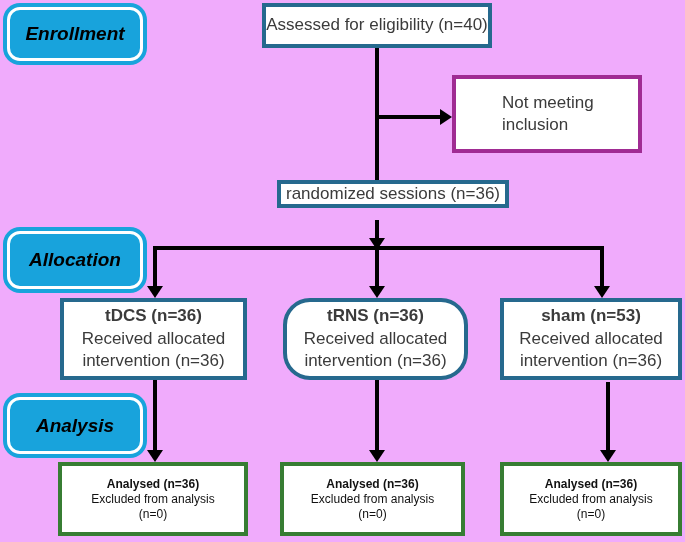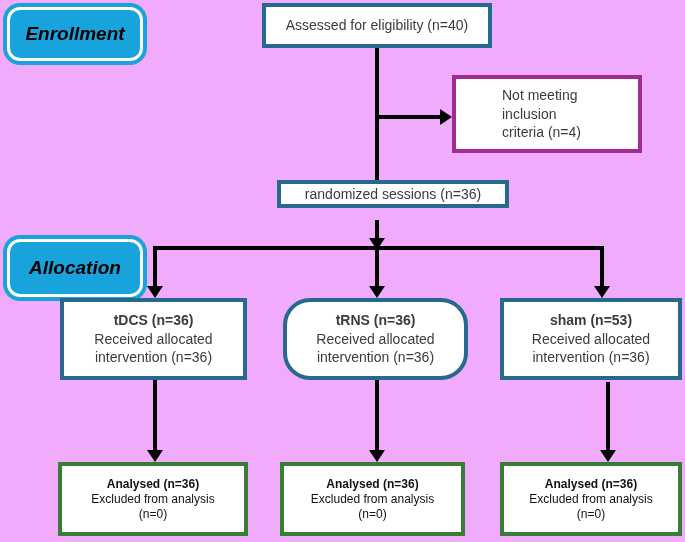--- a/index.html
+++ b/index.html
@@ -9,21 +9,21 @@
   }
   .stage {
     position: absolute; background: var(--stage-fill);
     border: 3px solid #fff; box-shadow: 0 0 0 4px var(--stage-fill);
     border-radius: 13px; display: flex; align-items: center; justify-content: center;
     font-weight: bold; font-style: italic; font-size: 19px; color: #000;
   }
   .node {
     position: absolute; background: #fff; border: 4px solid var(--flow-border);
     box-sizing: border-box; display: flex; flex-direction: column; justify-content: center;
-    text-align: center; font-size: 14px; color: #3b3b3b; line-height: 1.32;
+    text-align: center; font-size: 17px; color: #3b3b3b; line-height: 1.32;
   }
   .node .title { font-weight: bold; }
   .node.excluded { border-color: var(--excluded-border); text-align: left; padding: 4px 6px 4px 12px; }
   .node.excluded .indent { padding-left: 34px; }
   .node.analysed { border-color: var(--analysed-border); color: #111; font-size: 12px; line-height: 1.25; }
   .line { position: absolute; background: var(--connector); }
   .arr-down {
     position: absolute; width: 0; height: 0;
     border-left: 8px solid transparent; border-right: 8px solid transparent;
     border-top: 12px solid var(--connector);
@@ -35,22 +35,25 @@
   }
 </style>
 </head>
 <body>
 
 <div class="canvas">
 
   <div class="stage" style="left:7px; top:7px; width:130px; height:48px;">
     <span>Enrollment</span>
   </div>
-  <div class="stage" style="left:7px; top:239px; width:130px; height:52px;">
+  <div class="stage" style="left:7px; top:231px; width:130px; height:52px;">
     <span>Allocation</span>
+  </div>
+  <div class="stage" style="left:7px; top:397px; width:130px; height:51px;">
+    <span>Analysis</span>
   </div>
 
   <div class="line" style="left:375px; top:47px; width:4px; height:135px;"></div>
   <div class="line" style="left:377px; top:115px; width:63px; height:4px;"></div>
   <div class="arr-right" style="left:440px; top:109px;"></div>
 
   <div class="line" style="left:375px; top:220px; width:4px; height:18px;"></div>
   <div class="arr-down" style="left:369px; top:238px;"></div>
 
   <div class="line" style="left:153px; top:246px; width:451px; height:4px;"></div>
@@ -68,21 +71,20 @@
   <div class="arr-down" style="left:369px; top:450px;"></div>
   <div class="line" style="left:606px; top:382px; width:4px; height:68px;"></div>
   <div class="arr-down" style="left:600px; top:450px;"></div>
 
   <div class="node" style="left:262px; top:3px; width:230px; height:45px;">
     <div>Assessed for eligibility (n=40)</div>
   </div>
 
   <div class="node excluded" style="left:452px; top:75px; width:190px; height:78px;">
     <div class="indent">Not meeting inclusion</div>
-    <div class="indent">criteria (n=4)</div>
   </div>
 
   <div class="node" style="left:240px; top:180px; width:232px; height:28px;margin-left:37px;">
     <div>randomized sessions (n=36)</div>
   </div>
 
   <div class="node" style="left:60px; top:298px; width:187px; height:82px;">
     <div class="title">tDCS (n=36)</div>
     <div>Received allocated</div>
     <div>intervention (n=36)</div>

